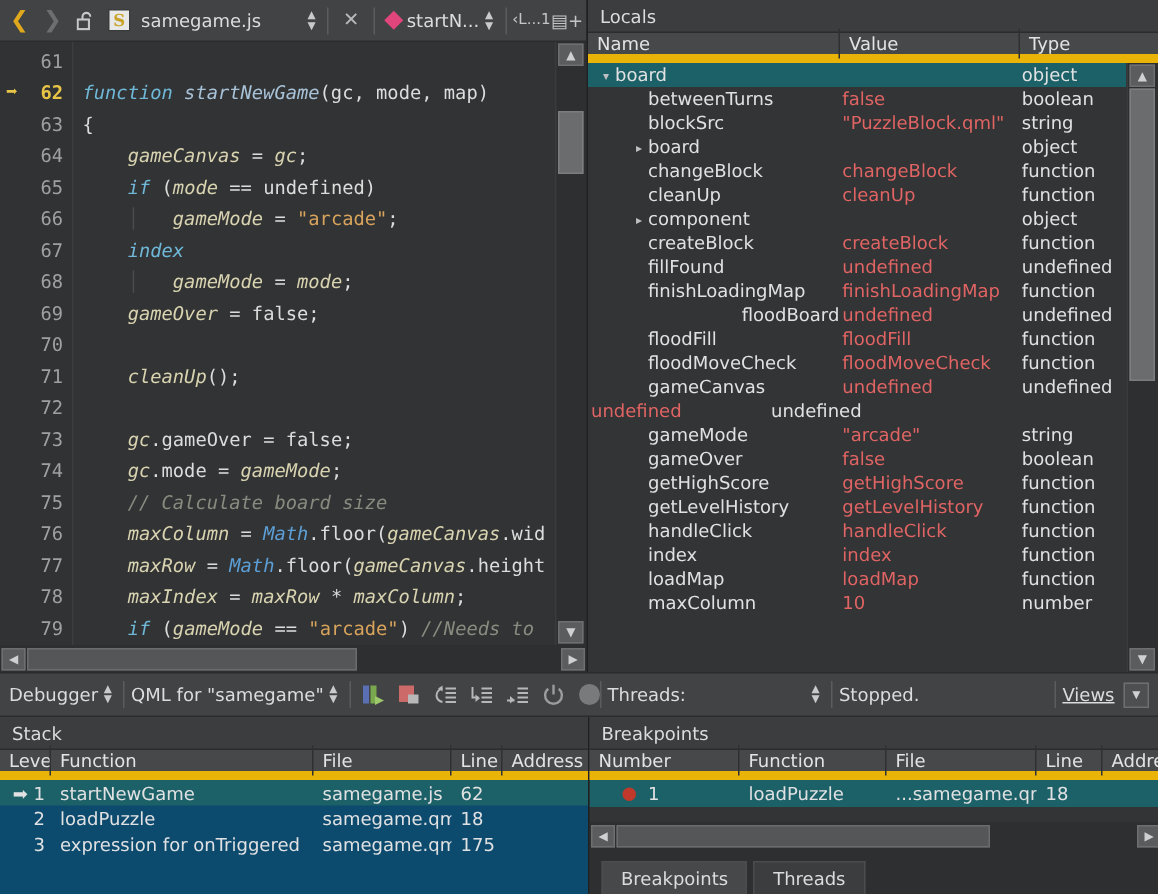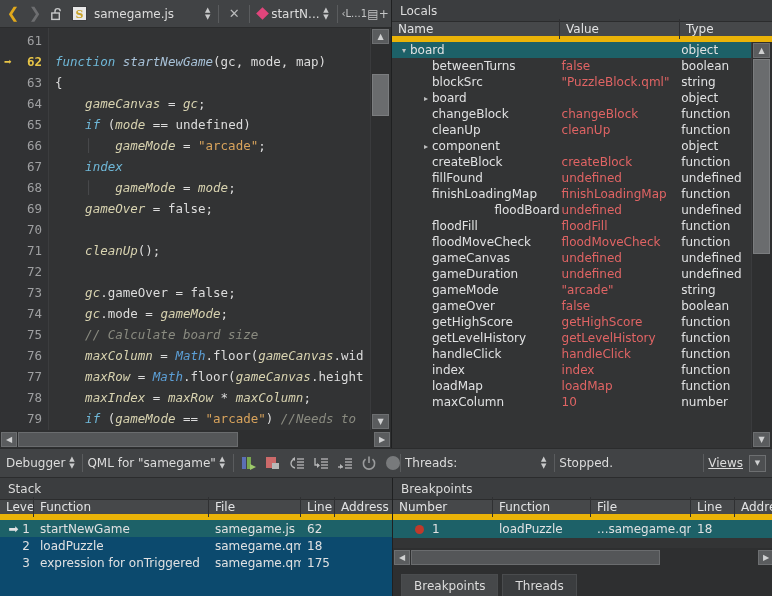--- a/index.html
+++ b/index.html
@@ -383,24 +383,20 @@
             </div>
             <div class="trow">
               <div class="tname" style="width: 168px; padding-left: 28px;">
                 <span class="twisty none">&nbsp;</span>
                 <span>gameCanvas</span>
               </div>
               <div class="tval" style="width: 120px;">undefined</div>
               <div class="ttype" style="width: 72px;">undefined</div>
             </div>
             <div class="trow">
-              <div class="tname" style="width: 168px; padding-left: 28px;">
-                <span class="twisty none">&nbsp;</span>
-                <span>gameDuration</span>
-              </div>
               <div class="tval" style="width: 120px;">undefined</div>
               <div class="ttype" style="width: 72px;">undefined</div>
             </div>
             <div class="trow">
               <div class="tname" style="width: 168px; padding-left: 28px;">
                 <span class="twisty none">&nbsp;</span>
                 <span>gameMode</span>
               </div>
               <div class="tval" style="width: 120px;">"arcade"</div>
               <div class="ttype" style="width: 72px;">string</div>

